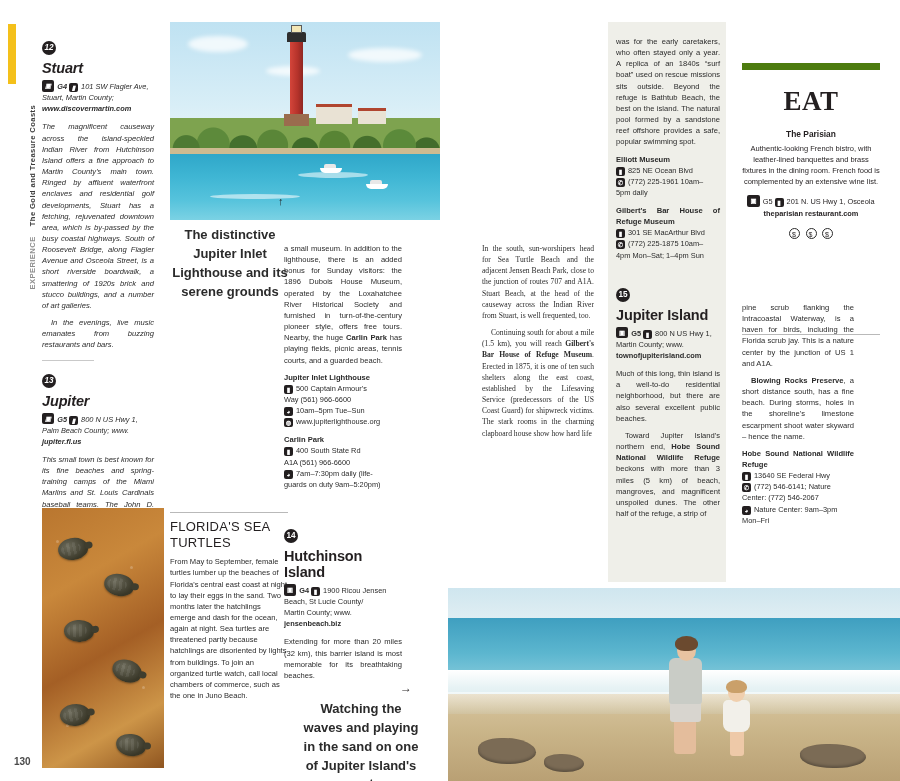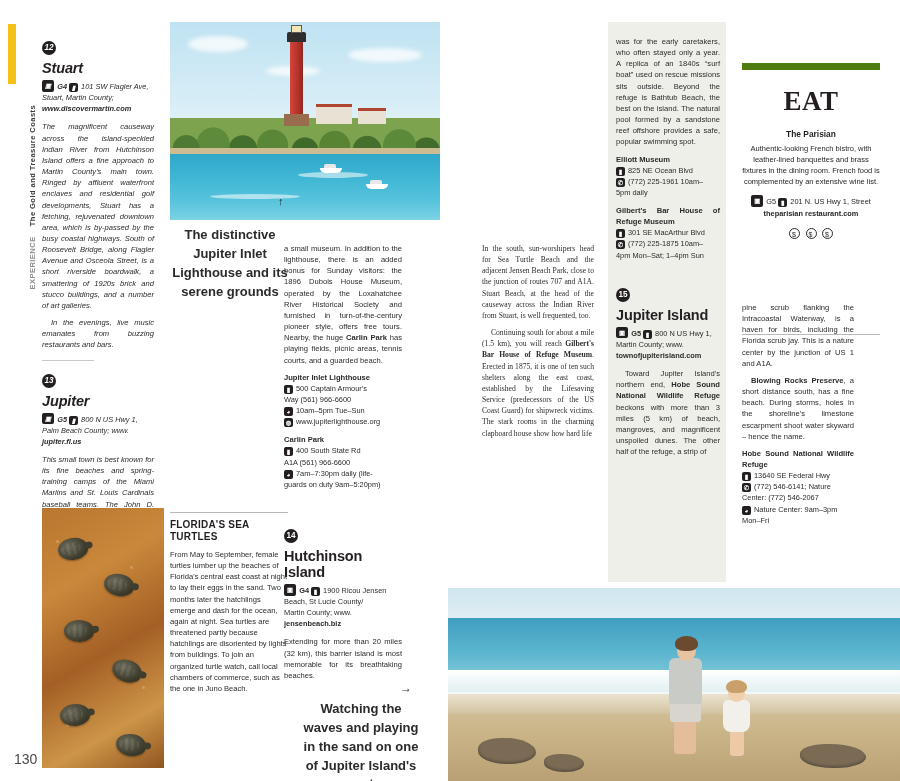--- a/index.html
+++ b/index.html
@@ -27,21 +27,21 @@
     position:absolute; left:-78px; top:175px;
     width:220px;
     transform:rotate(-90deg);
     transform-origin:center center;
     font-size:7.6px; letter-spacing:.055em; font-weight:700;
     color:#3b3b3b; white-space:nowrap;
   }
   .spine-text .exp { color:#8d8d8d; font-weight:700; }
   .folio {
     position:absolute; left:14px; bottom:14px;
-    font-size:14px; font-weight:400; color:#4a4a4a;
+    font-size:10px; font-weight:700; color:#4a4a4a;
   }
 
   
   .col { position:absolute; }
   p { margin:0 0 6px 0; }
   .body {
     font-size:7.6px; line-height:1.47; text-align:justify;
     color:#2b2b2b;
   }
   .body.nj { text-align:left; }
@@ -276,21 +276,21 @@
     border:1px solid #2b2b2b; border-radius:50%;
     font-size:7px; text-align:center; margin:0 1px;
   }
 
   
   .turtlebox {
     position:absolute; left:170px; top:512px; width:118px;
   }
   .tb-rule { border-top:1px solid #b9b9b9; }
   .tb-title {
-    font-size:10px; font-weight:700; letter-spacing:.02em;
+    font-size:13px; font-weight:400; letter-spacing:.02em;
     margin:6px 0 6px 0; line-height:1.2;
   }
 
   
   .shade {
     position:absolute; left:608px; top:22px; width:118px; height:560px;
     background:#efefe9;
   }
 
   .arrow-right { font-size:12px; line-height:1; }
@@ -455,20 +455,21 @@
     </div>
 
     <div style="margin-top:22px;">
       <span class="num">15</span>
       <div class="poi-title">Jupiter Island</div>
       <div class="meta">
         <span class="ln"><span class="pill">▣</span><span class="bold">G5</span> <span class="gi">▮</span>800 N US Hwy 1,</span>
         <span class="ln">Martin County; www.</span>
         <span class="ln link">townofjupiterisland.com</span>
       </div>
+      <p class="body">Much of this long, thin island is a well-to-do residential neighborhood, but there are also several excellent public beaches.</p>
       <p class="body indent">Toward Jupiter Island's northern end, <span class="bold">Hobe Sound National Wildlife Refuge</span> beckons with more than 3 miles (5 km) of beach, mangroves, and magnificent unspoiled dunes. The other half of the refuge, a strip of</p>
     </div>
   </div>
 
   <div class="col" style="left:742px;top:302px;width:112px;">
     <p class="body">pine scrub flanking the Intracoastal Waterway, is a haven for birds, including the Florida scrub jay. This is a nature center by the junction of US 1 and A1A.</p>
     <p class="body indent"><span class="bold">Blowing Rocks Preserve</span>, a short distance south, has a fine beach. During storms, holes in the shoreline's limestone escarpment shoot water skyward – hence the name.</p>
 
     <div style="margin-top:4px;">
       <div class="body bold">Hobe Sound National Wildlife Refuge</div>
@@ -481,21 +482,21 @@
       </div>
     </div>
   </div>
 
   <div class="eatbox">
     <div class="eat-title">EAT</div>
     <div class="eat-name">The Parisian</div>
     <div class="eat-desc">Authentic-looking French bistro, with leather-lined banquettes and brass fixtures in the dining room. French food is complemented by an extensive wine list.</div>
     <div class="eat-meta">
       <span class="ln"><span class="pill">▣</span>G5 <span class="gi">▮</span>201 N.</span>
-      <span class="ln">US Hwy 1, Street</span>
+      <span class="ln">US Hwy 1, Osceola</span>
       <span class="ln link">theparisian</span>
       <span class="ln link">restaurant.com</span>
     </div>
     <div class="dollars">
       <span>$</span>
       <span>$</span>
       <span>$</span>
     </div>
   </div>
 

